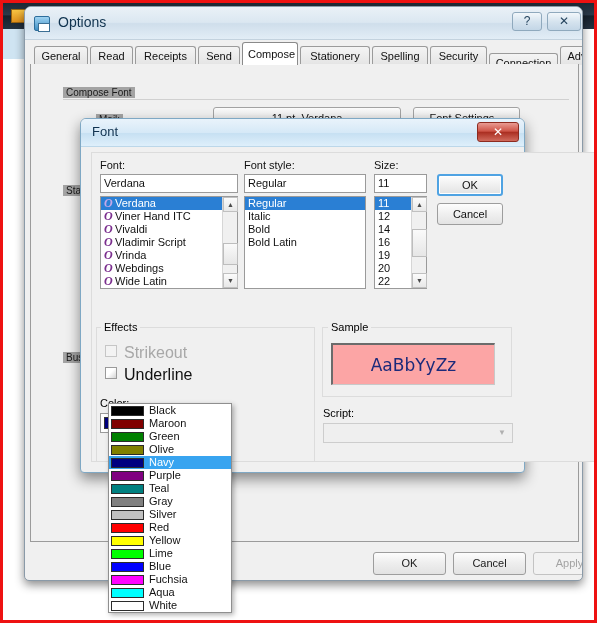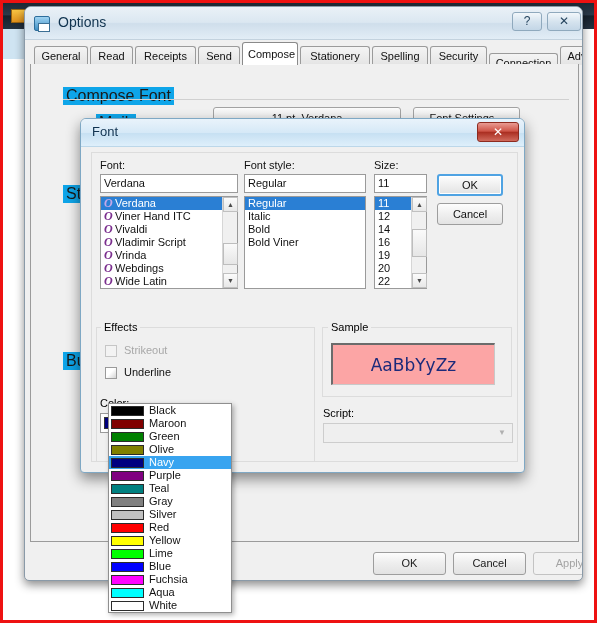--- a/index.html
+++ b/index.html
@@ -86,21 +86,21 @@
   }
   .tab.active{
     top:2px; height:23px; background:#ffffff; border-color:#8a8a8a;
     line-height:22px; z-index:3;
   }
   
   #tabpage{
     position:absolute; left:5px; top:57px; width:549px; height:478px;
     background:#f0f0f0; border:1px solid #9b9b9b; border-top:none;
   }
-  .groupbox-label{ position:absolute; font-size:16px; color:#1a1a1a; background:#0ea5e9; padding:0 3px; }
+  .groupbox-label{ position:absolute; font-size:10px; color:#1a1a1a; background:#a3a3a3; padding:0 3px; }
   .groupline{ position:absolute; height:1px; background:#d0d0d0; }
 
   #lbl-compose-font{ left:38px; top:80px; }
   #line-compose-font{ left:38px; top:92px; width:506px; }
 
   #lbl-mail{ left:71px; top:107px; }
   #mail-font-button{
     position:absolute; left:188px; top:100px; width:188px; height:22px;
     background:linear-gradient(to bottom,#fbfbfb,#eaeaea 50%,#dedede);
     border:1px solid #a2a2a2; border-radius:3px;
@@ -143,21 +143,21 @@
     border-bottom:1px solid #bcd7e9;
   }
   #font-dialog-title{ position:absolute; left:11px; top:5px; font-size:13px; color:#103250; }
   #font-dialog-close{
     position:absolute; right:5px; top:3px; width:42px; height:20px;
     background:linear-gradient(to bottom,#e99b92,#cf5548 45%,#ab2f22 52%,#d06a5c);
     border:1px solid #8d2b20; border-radius:3px;
     color:#ffffff; font-size:12px; text-align:center; line-height:18px;
   }
   #font-dialog-inner{
-    position:absolute; left:10px; top:33px; width:427px; height:310px;
+    position:absolute; left:10px; top:33px; width:506px; height:310px;
     background:#f0f0f0; border:1px solid #dcdcdc;
   }
   .fd-label{ position:absolute; font-size:11px; color:#111; }
   .fd-input{
     position:absolute; height:19px; background:#ffffff;
     border:1px solid #9a9a9a; padding:1px 3px; font-size:11px; color:#111;
     line-height:15px;
   }
   .fd-list{
     position:absolute; background:#ffffff; border:1px solid #9a9a9a;
@@ -207,21 +207,21 @@
     position:absolute; left:4px; top:174px; width:219px; height:135px;
     border:1px solid #dcdcdc;
   }
   #effects-label{ position:absolute; left:9px; top:168px; background:#f0f0f0; padding:0 3px; font-size:11px; }
   .chk{
     position:absolute; width:12px; height:12px; background:#ffffff;
     border:1px solid #9a9a9a;
   }
   .chk.dim{ background:#f3f3f3; border-color:#c6c6c6; }
   .chk.shaded{ background:linear-gradient(135deg,#ffffff 45%,#d4d4d4); }
-  .chk-label{ position:absolute; font-size:11px; color:#111; }
+  .chk-label{ position:absolute; font-size:16px; color:#111; }
   .chk-label.dim{ color:#a8a8a8; }
 
   
   #sample-box{
     position:absolute; left:230px; top:174px; width:190px; height:70px;
     border:1px solid #dcdcdc;
   }
   #sample-label{ position:absolute; left:236px; top:168px; background:#f0f0f0; padding:0 3px; font-size:11px; }
   #sample-field{
     position:absolute; left:239px; top:190px; width:164px; height:42px;
@@ -357,21 +357,21 @@
     <div class="vscroll" id="font-list-scroll" style="left:130px; top:44px; height:91px;">
       <div class="arrow up">▲</div>
       <div class="thumb" style="top:46px; height:22px;"></div>
       <div class="arrow down">▼</div>
     </div>
 
     <div class="fd-list" id="style-list" style="left:152px; top:43px; width:122px; height:93px;">
         <div class="fd-list-row sel"><span>Regular</span></div>
         <div class="fd-list-row"><span>Italic</span></div>
         <div class="fd-list-row"><span>Bold</span></div>
-        <div class="fd-list-row"><span>Bold Viner</span></div>
+        <div class="fd-list-row"><span>Bold Latin</span></div>
       </div>
 
     <div class="fd-list" id="size-list" style="left:282px; top:43px; width:53px; height:93px;">
         <div class="fd-list-row sel"><span>11</span></div>
         <div class="fd-list-row"><span>12</span></div>
         <div class="fd-list-row"><span>14</span></div>
         <div class="fd-list-row"><span>16</span></div>
         <div class="fd-list-row"><span>19</span></div>
         <div class="fd-list-row"><span>20</span></div>
         <div class="fd-list-row"><span>22</span></div>

